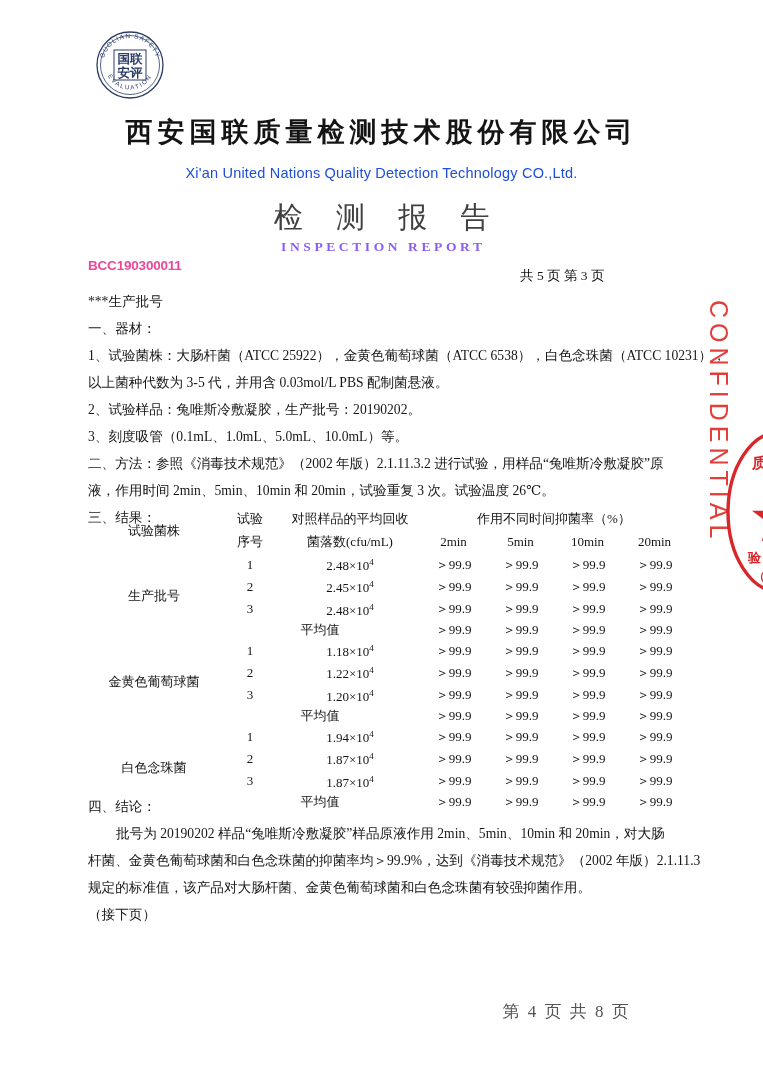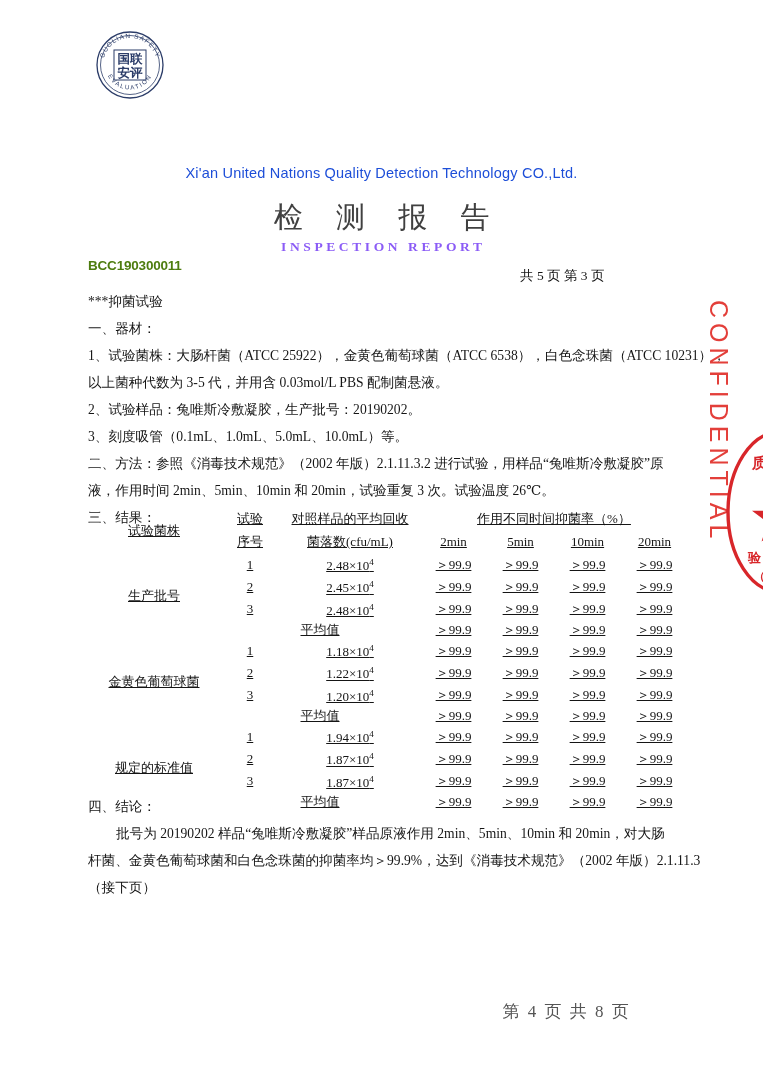--- a/index.html
+++ b/index.html
@@ -76,21 +76,21 @@
   }
 
   
   .report-no {
     position: absolute;
     left: 88px;
     top: 258px;
     font-family: "Liberation Sans", "DejaVu Sans", sans-serif;
     font-size: 13.5px;
     font-weight: bold;
-    color: #4d7c0f;
+    color: #ec4899;
     letter-spacing: -0.2px;
   }
   .page-indicator {
     position: absolute;
     left: 520px;
     top: 258px;
     font-size: 13.5px;
     color: #141414;
     margin-top: 9px;
   }
@@ -112,21 +112,20 @@
 
   
   .result-table {
     position: absolute;
     left: 88px;
     top: 507px;
     width: 600px;
     border-collapse: collapse;
     font-size: 13px;
     color: #151515;
-    text-decoration: underline;
   }
   .result-table td, .result-table th {
     border: 0;
     padding: 0;
     text-align: center;
     font-weight: normal;
     vertical-align: middle;
     height: 19px;
     line-height: 19px;
   }
@@ -209,29 +208,30 @@
       </text>
       <text font-family="'Liberation Sans', sans-serif" font-size="6.2" fill="#2b3c68" letter-spacing="1.6">
         <textPath href="#arcBot" startOffset="50%" text-anchor="middle" id="logo-arc-bot">EVALUATION</textPath>
       </text>
       <rect x="21" y="22" width="32" height="30" fill="none" stroke="#2b3c68" stroke-width="1"></rect>
       <text x="37" y="34.5" text-anchor="middle" font-family="'Liberation Serif', serif" font-size="12.5" font-weight="bold" fill="#2b3c68" id="logo-cn1">国联</text>
       <text x="37" y="48.5" text-anchor="middle" font-family="'Liberation Serif', serif" font-size="12.5" font-weight="bold" fill="#2b3c68" id="logo-cn2">安评</text>
     </svg>
   </div>
 
+  <div class="company-cn">西安国联质量检测技术股份有限公司</div>
   <div class="company-en">Xi'an United Nations Quality Detection Technology CO.,Ltd.</div>
   <div class="report-title-cn">检 测 报 告</div>
   <div class="report-title-en">INSPECTION REPORT</div>
 
   <div class="report-no">BCC190300011</div>
   <div class="page-indicator">共 5 页 第 3 页</div>
 
   <div class="body-block">
-    <div class="line">***抑菌试验</div>
+    <div class="line">***生产批号</div>
     <div class="line">一、器材：</div>
     <div class="line">1、试验菌株：大肠杆菌（ATCC 25922），金黄色葡萄球菌（ATCC 6538），白色念珠菌（ATCC 10231），</div>
     <div class="line">以上菌种代数为 3-5 代，并用含 0.03mol/L PBS 配制菌悬液。</div>
     <div class="line">2、试验样品：兔唯斯冷敷凝胶，生产批号：20190202。</div>
     <div class="line">3、刻度吸管（0.1mL、1.0mL、5.0mL、10.0mL）等。</div>
     <div class="line">二、方法：参照《消毒技术规范》（2002 年版）2.1.11.3.2 进行试验，用样品“兔唯斯冷敷凝胶”原</div>
     <div class="line">液，作用时间 2min、5min、10min 和 20min，试验重复 3 次。试验温度 26℃。</div>
     <div class="line">三、结果：</div>
   </div>
 
@@ -311,21 +311,21 @@
           <td class="col-t row-sep">＞99.9</td>
         </tr>
         <tr>
           <td colspan="2" class="grp-sep">平均值</td>
           <td class="col-t grp-sep">＞99.9</td>
           <td class="col-t grp-sep">＞99.9</td>
           <td class="col-t grp-sep">＞99.9</td>
           <td class="col-t grp-sep">＞99.9</td>
         </tr>
         <tr>
-          <td class="col-strain tbl-bottom" rowspan="4">规定的标准值</td>
+          <td class="col-strain tbl-bottom" rowspan="4">白色念珠菌</td>
           <td class="col-seq row-sep">1</td>
           <td class="col-count row-sep">1.94×10<sup>4</sup></td>
           <td class="col-t row-sep">＞99.9</td>
           <td class="col-t row-sep">＞99.9</td>
           <td class="col-t row-sep">＞99.9</td>
           <td class="col-t row-sep">＞99.9</td>
         </tr>
         <tr>
           <td class="col-seq row-sep">2</td>
           <td class="col-count row-sep">1.87×10<sup>4</sup></td>
@@ -349,20 +349,21 @@
           <td class="col-t tbl-bottom">＞99.9</td>
           <td class="col-t tbl-bottom">＞99.9</td>
         </tr>
       </tbody>
   </table>
 
   <div class="conclusion">
     <div class="line">四、结论：</div>
     <div class="line indent-2">批号为 20190202 样品“兔唯斯冷敷凝胶”样品原液作用 2min、5min、10min 和 20min，对大肠</div>
     <div class="line">杆菌、金黄色葡萄球菌和白色念珠菌的抑菌率均＞99.9%，达到《消毒技术规范》（2002 年版）2.1.11.3</div>
+    <div class="line">规定的标准值，该产品对大肠杆菌、金黄色葡萄球菌和白色念珠菌有较强抑菌作用。</div>
     <div class="line">（接下页）</div>
   </div>
 
   <div class="footer">第 4 页 共 8 页</div>
 
   <div class="confidential">CONFIDENTIAL</div>
 
   <div class="stamp">
     <svg width="92" height="168" viewBox="0 0 92 168" aria-hidden="true">
       <g fill="none" stroke="#d8262a" stroke-width="3.4">

